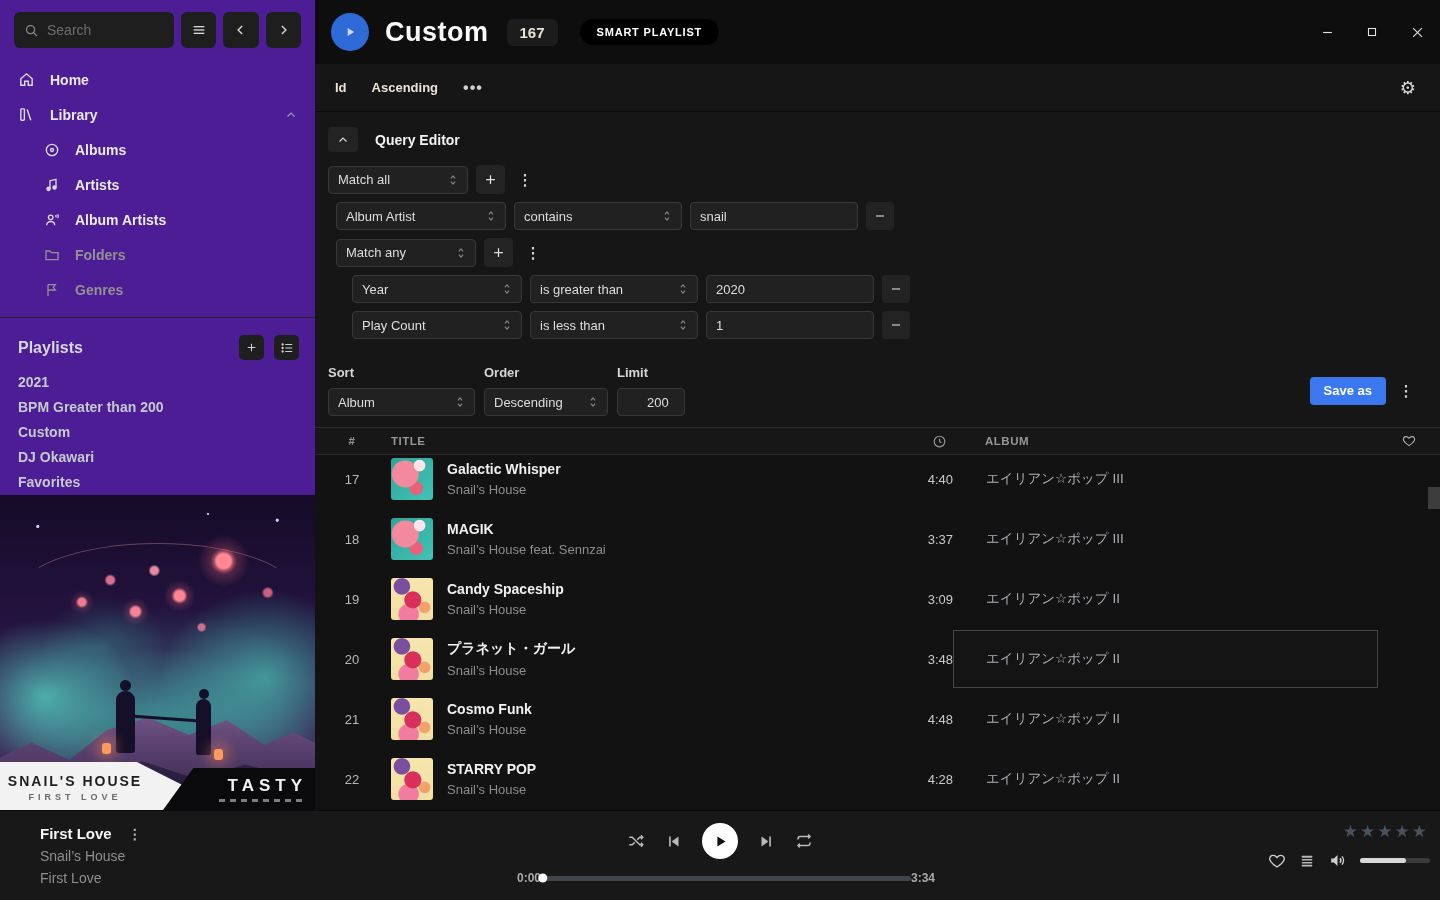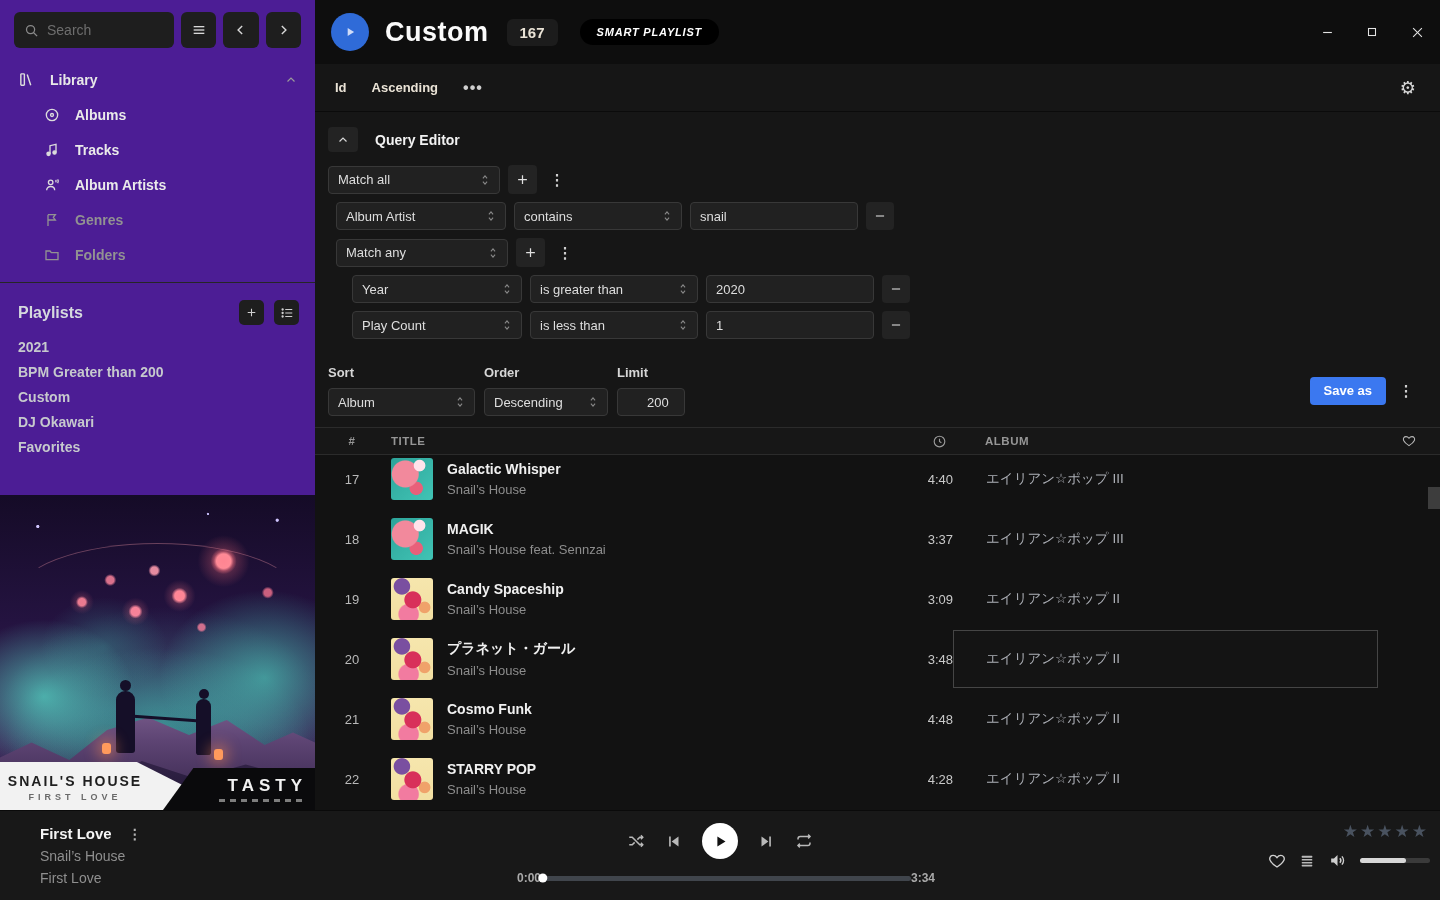--- a/index.html
+++ b/index.html
@@ -79,38 +79,38 @@
     clip-path:polygon(20% 0, 100% 0, 100% 100%, 0 100%); display:flex; flex-direction:column; align-items:flex-end; justify-content:center; padding-right:8px; }
   .bb-logo { font-size:17px; font-weight:800; letter-spacing:5px; color:#f2f2f2; }
   .bb-sub { width:88px; height:3px; margin-top:3px; background:repeating-linear-gradient(90deg,#7d7d7d 0 6px, transparent 6px 11px); }
 
   
   .main { position:absolute; left:315px; top:0; width:1125px; height:810px; background:#161616; }
   .titlebar { position:absolute; left:0; top:0; width:100%; height:64px; background:#0e0e0e; display:flex; align-items:center; padding-left:16px; }
   .play-circle { width:38px; height:38px; border-radius:50%; background:#2f6bd8; border:none; display:flex; align-items:center; justify-content:center; cursor:pointer; }
   .page-title { color:#fbfbfb; font-size:27px; font-weight:800; letter-spacing:.5px; margin-left:16px; }
   .count-badge { margin-left:18px; background:#1c1c1c; border-radius:6px; padding:5px 13px; color:#eae3d6; font-size:15px; font-weight:700; }
-  .smart-pill { margin-left:22px; background:#000; border-radius:999px; padding:7px 17px; color:#fff; font-size:11px; font-weight:800; letter-spacing:.8px;font-style:italic; }
+  .smart-pill { margin-left:22px; background:#000; border-radius:999px; padding:7px 17px; color:#fff; font-size:11px; font-weight:800; letter-spacing:.8px; }
   .win-controls { margin-left:auto; display:flex; align-items:center; gap:29px; padding-right:15px; }
   .win-btn { background:none; border:none; color:#e3e3e3; width:16px; height:16px; display:flex; align-items:center; justify-content:center; cursor:pointer; }
 
   .subheader { position:absolute; left:0; top:64px; width:100%; height:48px; background:#161616; border-bottom:1px solid #0b0b0b; display:flex; align-items:center; padding:0 24px 0 20px; }
   .sh-btn { background:none; border:none; color:#eae3d6; font-size:13px; font-weight:700; cursor:pointer; margin-right:25px; font-family:inherit; }
   .sh-dots { background:none; border:none; color:#cfcfcf; font-size:16px; font-weight:700; cursor:pointer; letter-spacing:1px; }
   .gear-btn { margin-left:auto; background:none; border:none; color:#d6d6d6; font-size:18px; cursor:pointer; }
 
   .query { position:absolute; left:0; top:113px; width:100%; height:314px; background:#161616; padding:14px 0 0 13px; }
   .qe-head { display:flex; align-items:center; gap:17px; }
   .collapse-btn { width:30px; height:25px; background:#232323; border:none; border-radius:4px; color:#d8d8d8; display:flex; align-items:center; justify-content:center; cursor:pointer; }
   .qe-title { color:#f2f2f2; font-size:14px; font-weight:700; }
   .qrow { display:flex; align-items:center; margin-top:8px; }
   .qrow.first { margin-top:13px; }
   .qselect { height:28px; background:#212121; border:1px solid #383838; border-radius:4px; display:inline-flex; align-items:center; justify-content:space-between; padding:0 9px; color:#dedede; font-size:13px; cursor:pointer; }
   .qinput { height:28px; background:#212121; border:1px solid #383838; border-radius:4px; padding:0 9px; color:#dedede; font-size:13px; font-family:inherit; outline:none; }
-  .w172{width:172px;} .w170{width:170px;} .w168{width:168px;} .w147{width:147px;} .w124{width:124px;} .w76{width:68px;padding-left:29px;}
+  .w172{width:140px;} .w170{width:170px;} .w168{width:168px;} .w147{width:147px;} .w124{width:124px;} .w76{width:68px;padding-left:29px;}
   .qplus { width:29px; height:29px; margin-left:8px; background:#232323; border:none; border-radius:4px; color:#e0e0e0; display:flex; align-items:center; justify-content:center; cursor:pointer; }
   .qdots { width:24px; height:28px; margin-left:8px; background:none; border:none; color:#cfcfcf; font-size:15px; font-weight:700; cursor:pointer; }
   .qminus { width:28px; height:28px; margin-left:8px; background:#232323; border:none; border-radius:4px; color:#d0d0d0; display:flex; align-items:center; justify-content:center; cursor:pointer; }
   .gap8 { margin-left:8px; }
   .ind1 { margin-left:8px; } .ind2 { margin-left:8px; } .ind3 { margin-left:24px; }
   .sort-row { display:flex; align-items:center; margin-top:26px; padding-right:22px; }
   .fgroup { margin-right:9px; }
   .fgroup label { display:block; color:#d6d6d6; font-size:13px; font-weight:600; margin-bottom:8px; }
   .spacer { flex:1; }
   .saveas-btn { height:28px; padding:0 14px; background:#3b78f0; color:#fff; border:none; border-radius:4px; font-size:13px; font-weight:700; font-family:inherit; cursor:pointer; }
@@ -208,20 +208,28 @@
               <polyline points="10,5 17,12 10,19"></polyline>
             </svg>
           </span>
       </button>
     </div>
 
     <nav class="nav">
       <div class="nav-item">
         <span class="icn">
             <svg width="17" height="17" viewBox="0 0 24 24" fill="none" stroke="#dcdcdc" stroke-width="2">
+              <path d="M4 11 L12 4 L20 11 V20 H14.5 V14.5 H9.5 V20 H4 Z"></path>
+            </svg>
+          </span>
+        <span>Home</span>
+      </div>
+      <div class="nav-item">
+        <span class="icn">
+            <svg width="17" height="17" viewBox="0 0 24 24" fill="none" stroke="#dcdcdc" stroke-width="2">
               <path d="M4 4v16M9 4v16M13 5l5 15M4 4h5M4 20h5"></path>
             </svg>
           </span>
         <span>Library</span>
         <span class="grow"></span>
         <span class="icn">
             <svg width="12" height="12" viewBox="0 0 24 24" fill="none" stroke="#9a9a9a" stroke-width="2.4">
               <polyline points="5,15 12,8 19,15"></polyline>
             </svg>
           </span>
@@ -236,48 +244,48 @@
         <span>Albums</span>
       </div>
       <div class="nav-sub">
         <span class="icn">
             <svg width="16" height="16" viewBox="0 0 24 24" fill="none" stroke="#dcdcdc" stroke-width="2">
               <path d="M9 17.5V5.5l9-2v12"></path>
               <circle cx="6.8" cy="17.8" r="2.4" fill="#dcdcdc"></circle>
               <circle cx="15.8" cy="15.8" r="2.4" fill="#dcdcdc"></circle>
             </svg>
           </span>
-        <span>Tracks</span>
+        <span>Artists</span>
       </div>
       <div class="nav-sub">
         <span class="icn">
             <svg width="16" height="16" viewBox="0 0 24 24" fill="none" stroke="#dcdcdc" stroke-width="2">
               <circle cx="10" cy="8" r="3.4"></circle>
               <path d="M4 20c0-3.6 2.6-5.8 6-5.8s6 2.2 6 5.8"></path>
               <path d="M17.5 4.5q1.3 1.8 0 3.6M20.5 3.5q2 2.8 0 5.6"></path>
             </svg>
           </span>
         <span>Album Artists</span>
       </div>
       <div class="nav-sub dim">
         <span class="icn">
             <svg width="16" height="16" viewBox="0 0 24 24" fill="none" stroke="#929292" stroke-width="2">
+              <path d="M3 19V6h6l2 2.5h10V19H3z"></path>
+            </svg>
+          </span>
+        <span>Folders</span>
+      </div>
+      <div class="nav-sub dim">
+        <span class="icn">
+            <svg width="16" height="16" viewBox="0 0 24 24" fill="none" stroke="#929292" stroke-width="2">
               <path d="M6 21V4"></path>
               <path d="M6 4h11l-3 4 3 4H6"></path>
             </svg>
           </span>
         <span>Genres</span>
-      </div>
-      <div class="nav-sub dim">
-        <span class="icn">
-            <svg width="16" height="16" viewBox="0 0 24 24" fill="none" stroke="#929292" stroke-width="2">
-              <path d="M3 19V6h6l2 2.5h10V19H3z"></path>
-            </svg>
-          </span>
-        <span>Folders</span>
       </div>
     </nav>
 
     <div class="divider"></div>
 
     <div class="pl-head">
       <span class="t">Playlists</span>
       <button class="mini-btn">
         <span class="icn">
             <svg width="13" height="13" viewBox="0 0 24 24" fill="none" stroke="#cfcfcf" stroke-width="2">

